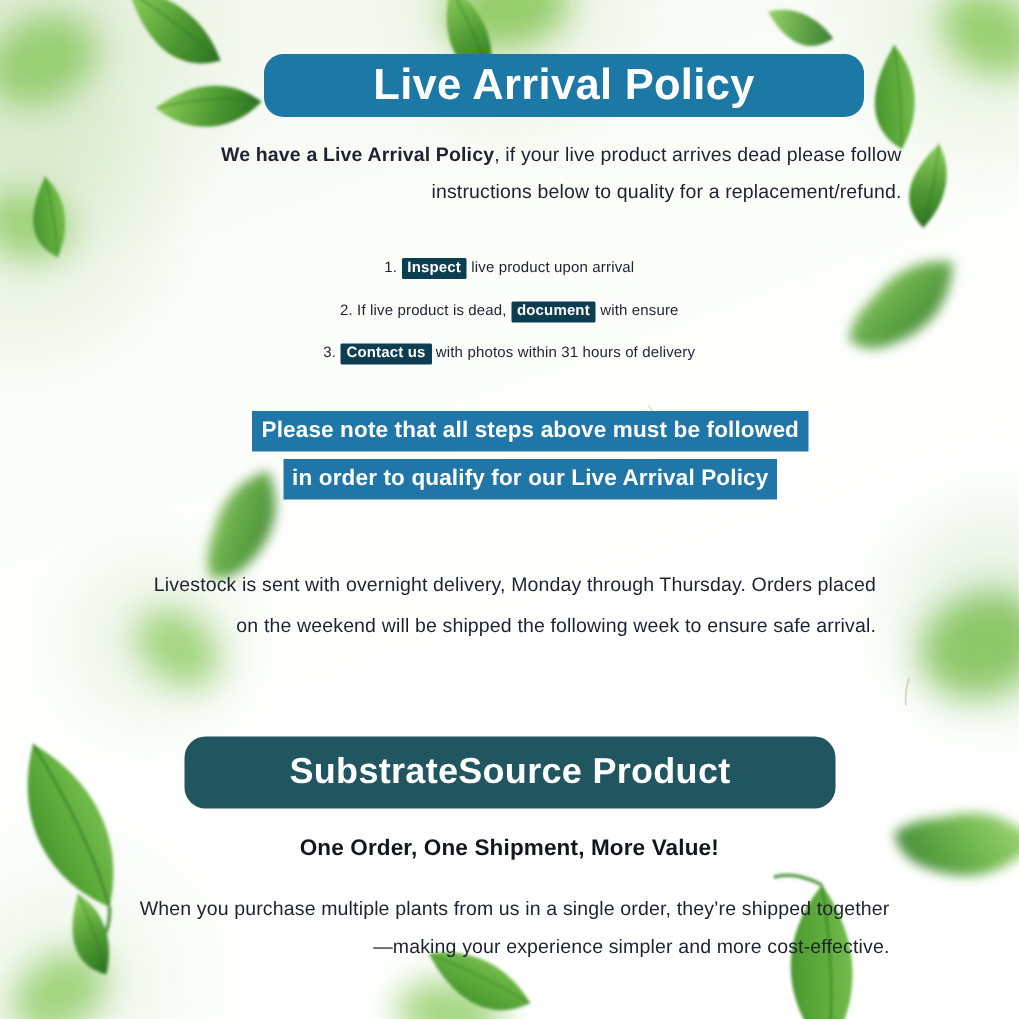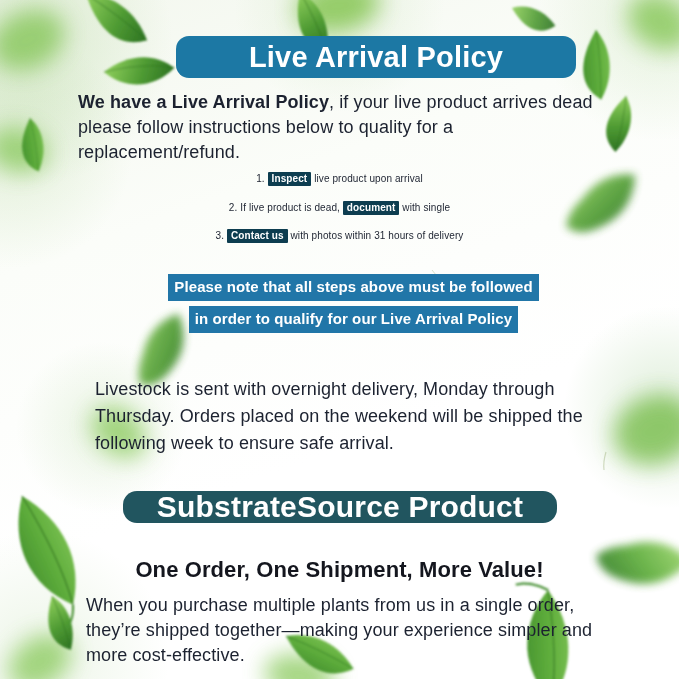--- a/index.html
+++ b/index.html
@@ -68,32 +68,32 @@
     height: 42px;
     background: #1c78a4;
     border-radius: 13px;
     font-size: 29px;
   }
 
   #banner-substrate {
     left: 123px;
     top: 491px;
     width: 434px;
-    height: 32px;
+    height: 48px;
     background: #21555f;
     border-radius: 14px;
-    font-size: 30px;
+    font-size: 24px;
   }
 
   .para {
     position: absolute;
     width: 679px;
-    text-align: left;
+    text-align: right;
     color: #1c2230;
-    font-size: 18px;
+    font-size: 13px;
     line-height: 25px;
     letter-spacing: 0.1px;
   }
 
   #intro-para {
     top: 90px;
     left: 0;
     padding: 0 78px;
     box-sizing: border-box;
   }
@@ -149,21 +149,21 @@
   }
   #livestock-para .i { }
 
   #value-head {
     position: absolute;
     left: 0;
     top: 557px;
     width: 679px;
     text-align: center;
     color: #14161e;
-    font-size: 22px;
+    font-size: 15px;
     font-weight: bold;
     letter-spacing: 0.1px;
   }
 
   #value-para {
     top: 593px;
     left: 0;
     padding: 0 86px;
     box-sizing: border-box;
     line-height: 25px;
@@ -293,21 +293,21 @@
 
     <div class="list">
 
       <div class="list-item">
         <span>1.</span>
         <span></span><span class="hl-dark">Inspect</span><span> live product upon arrival</span>
       </div>
 
       <div class="list-item">
         <span>2.</span>
-        <span>If live product is dead, </span><span class="hl-dark">document</span><span> with single</span>
+        <span>If live product is dead, </span><span class="hl-dark">document</span><span> with ensure</span>
       </div>
 
       <div class="list-item">
         <span>3.</span>
         <span></span><span class="hl-dark">Contact us</span><span> with photos within 31 hours of delivery</span>
       </div>
 
     </div>
 
     <div id="notice">

